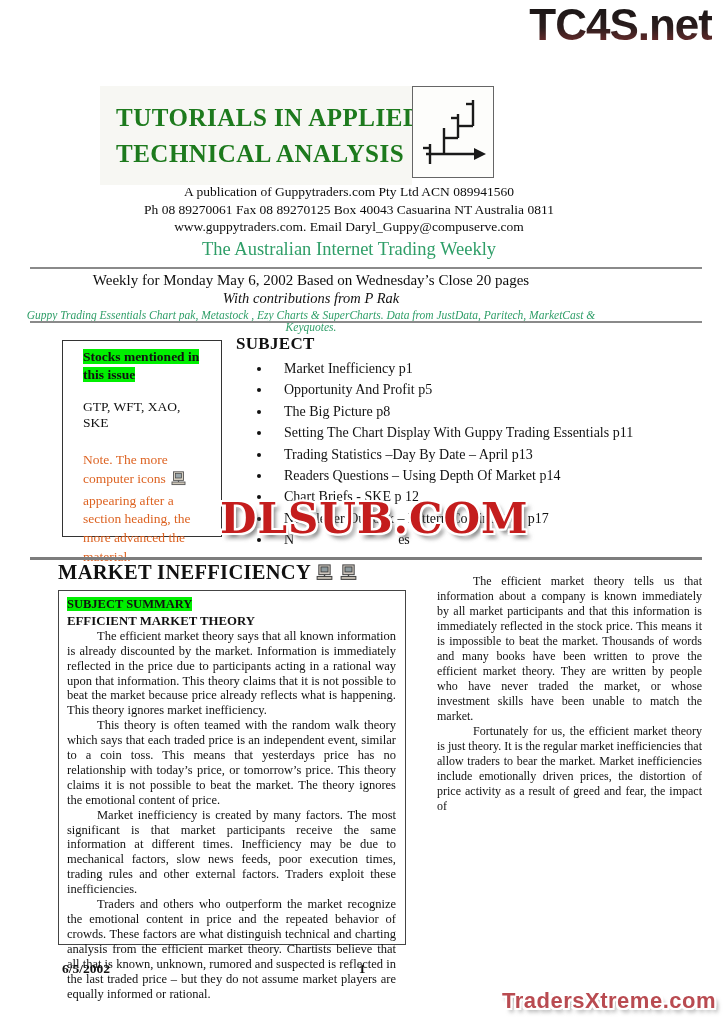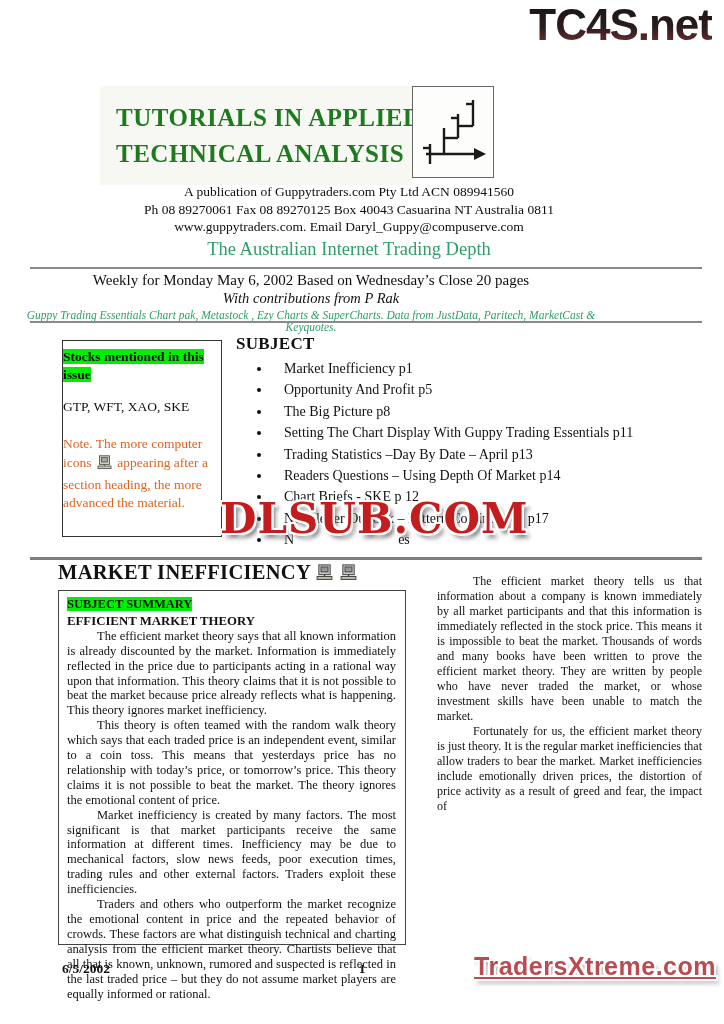--- a/index.html
+++ b/index.html
@@ -103,21 +103,21 @@
   .issue-tools { font-size: 11.5px; font-style: italic; color: #2f9e68; margin-top: 2px; }
 
   
   .sidebar-box {
     position: absolute;
     left: 62px;
     top: 340px;
     width: 160px;
     height: 197px;
     border: 1px solid #333;
-    padding: 7px 0;
+    padding: 7px 20px;
     font-size: 13.5px;
   }
   .hl-green {
     background: #00ef00;
     font-weight: bold;
     line-height: 1.35;
   }
   .stocks-list { margin-top: 15px; }
   .sidebar-note {
     margin-top: 20px;
@@ -211,31 +211,30 @@
     left: 0;
     top: 961px;
     width: 724px;
     text-align: center;
     font-weight: bold;
     font-size: 13.5px;
   }
   .tradersxtreme {
     position: absolute;
     right: 8px;
-    top: 952px;
+    top: 988px;
     font-family: "Liberation Sans", sans-serif;
     font-weight: bold;
-    font-size: 25px;
+    font-size: 22px;
     letter-spacing: 0.5px;
     color: #b94b51;
     text-shadow:
       -2px -2px 0 #fff, 2px -2px 0 #fff, -2px 2px 0 #fff, 2px 2px 0 #fff,
       0 -2px 0 #fff, 0 2px 0 #fff, -2px 0 0 #fff, 2px 0 0 #fff,
       3px 4px 4px rgba(120,120,120,0.8);
-    text-decoration: underline;
   }
 </style>
 </head>
 <body>
 
 <div class="tc4s">TC4S.net</div>
 
 <div class="masthead">
   <div class="title-box">
     <div class="title-line">TUTORIALS IN APPLIED</div>
@@ -257,21 +256,21 @@
       </g>
       <polygon points="56,56 68,62 56,68" fill="#1a1a1a"></polygon>
     </svg>
   </div>
 </div>
 
 <div class="pubinfo">
   <div class="pline">A publication of Guppytraders.com Pty Ltd ACN 089941560</div>
   <div class="pline">Ph 08 89270061  Fax 08 89270125  Box 40043 Casuarina NT Australia  0811</div>
   <div class="pline">www.guppytraders.com.   Email  Daryl_Guppy@compuserve.com</div>
-  <div class="tagline">The Australian Internet Trading Depth</div>
+  <div class="tagline">The Australian Internet Trading Weekly</div>
 </div>
 
 <div class="rule rule-1"></div>
 
 <div class="issue-info">
   <div class="issue-weekly">Weekly for Monday May 6, 2002 Based on Wednesday’s Close 20 pages</div>
   <div class="issue-contrib">With contributions from P Rak</div>
   <div class="issue-tools">Guppy Trading Essentials Chart pak, Metastock , Ezy Charts &amp; SuperCharts. Data from JustData, Paritech, MarketCast &amp; Keyquotes.</div>
 </div>
 

